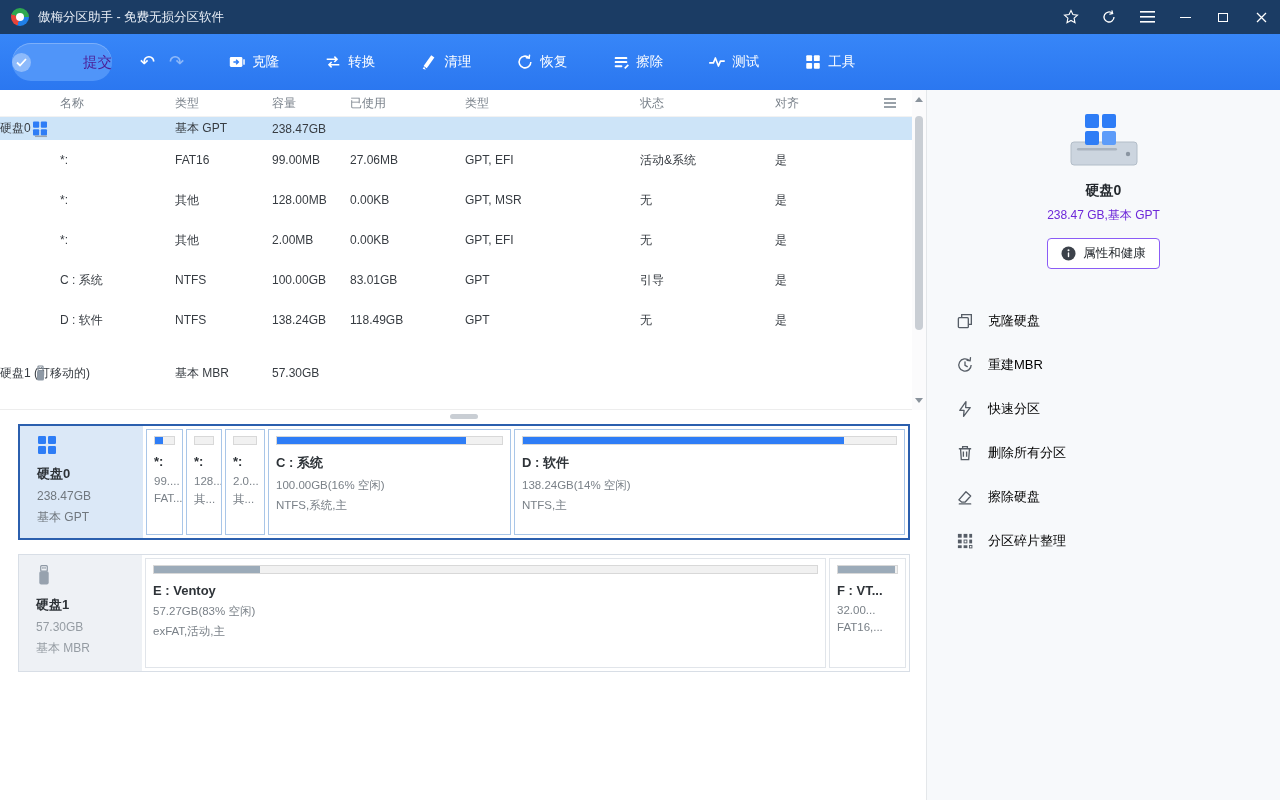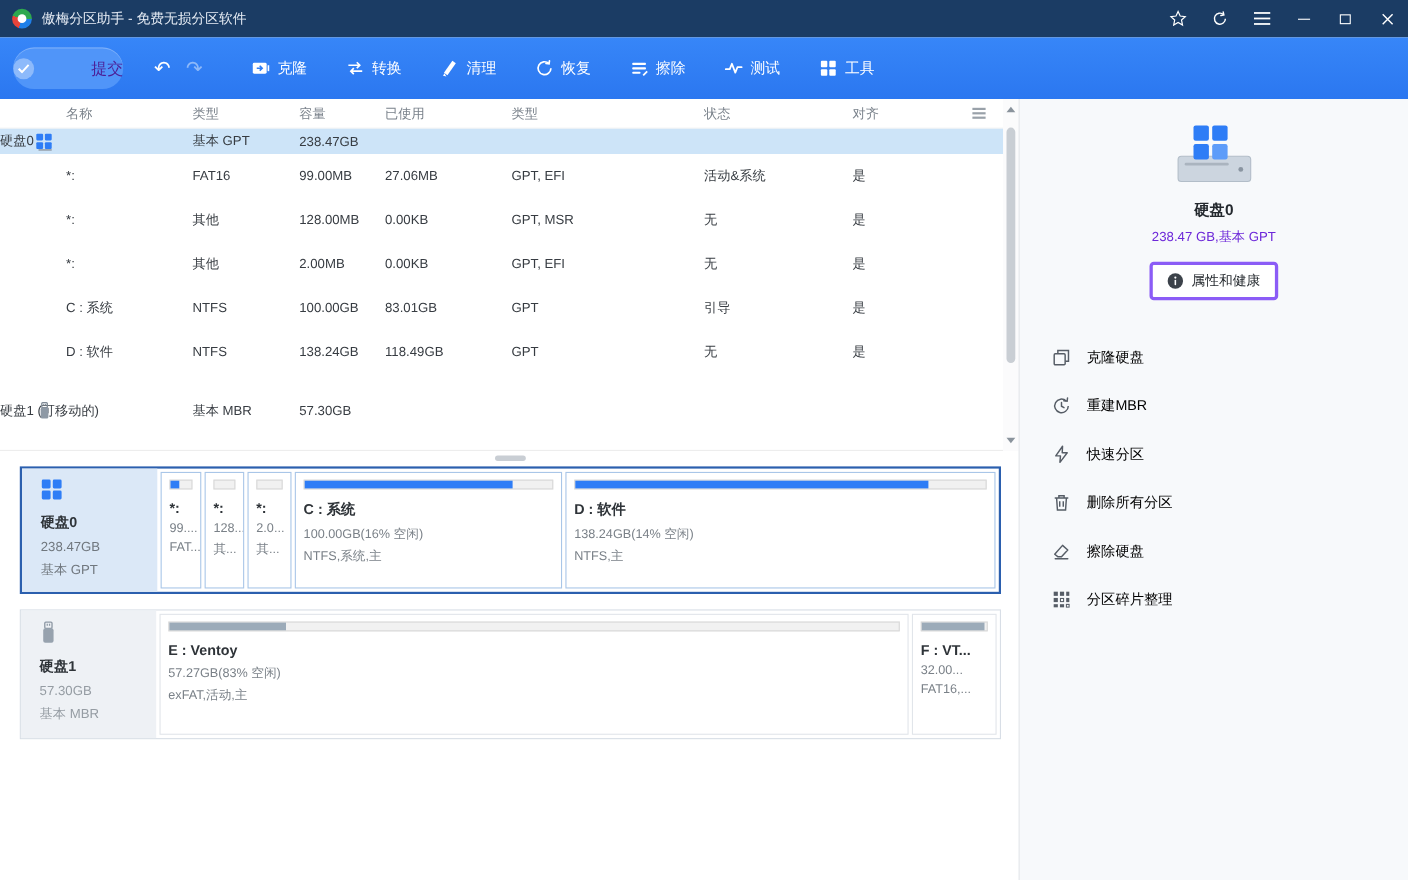--- a/index.html
+++ b/index.html
@@ -17,21 +17,21 @@
   .tb-icon-btn { width:38px; height:100%; display:flex; align-items:center; justify-content:center; cursor:pointer; }
   .win-min-glyph { width:11px; height:0; border-bottom:1.5px solid #fff; }
   .win-max-glyph { width:10px; height:9px; border:1px solid #fff; }
 
   
   .toolbar { position:absolute; top:34px; left:0; right:0; height:56px; background:linear-gradient(#3786f8,#2b77f0); display:flex; align-items:center; }
   .submit-btn { margin-left:12px; width:100px; height:38px; border-radius:19px; background:#5095f9; display:flex; align-items:center; justify-content:space-between; gap:7px; color:#4c1d95; font-size:14.5px; cursor:pointer; box-shadow:inset 0 1px 0 rgba(255,255,255,.25); }
   .submit-check { width:19px; height:19px; border-radius:50%; background:rgba(255,255,255,.35); display:flex; align-items:center; justify-content:center; }
   .undo-btn { margin-left:28px; color:#fff; font-size:18px; cursor:pointer; }
   .redo-btn { margin-left:14px; color:#fff; font-size:18px; opacity:.45; cursor:pointer; }
-  .tb-items { display:flex; margin-left:44px; gap:24px; }
+  .tb-items { display:flex; margin-left:44px; gap:34px; }
   .tb-item { display:flex; align-items:center; gap:6px; width:62px; color:#fff; font-size:13.5px; cursor:pointer; }
   .tb-item svg { flex:0 0 auto; }
 
   
   .left { position:absolute; top:90px; left:0; width:926px; bottom:0; background:#fff; }
 
   
   .ptable { position:absolute; top:0; left:0; width:912px; height:320px; border-bottom:1px solid #ededed; }
   .thead, .trow { display:grid; grid-template-columns:175px 97px 78px 115px 175px 135px 1fr; align-items:center; }
   .thead { height:27px; color:#7a828b; font-size:12px; border-bottom:1px solid #f2f2f2; }
@@ -69,21 +69,21 @@
   .pfill { position:absolute; left:0; top:0; bottom:0; background:#2e7df6; }
   .diskblock.normal .pfill { background:#9cabb9; }
   .pl1 { font-size:13px; font-weight:bold; color:#2e3338; white-space:nowrap; margin-bottom:6px; }
   .pl2, .pl3 { font-size:11.5px; color:#7a8188; white-space:nowrap; margin-bottom:5px; }
 
   
   .sidebar { position:absolute; top:90px; left:926px; right:0; bottom:0; background:#f7f9fb; border-left:1px solid #e4e7ea; }
   .sb-illu { margin:20px auto 0; width:90px; height:62px; display:block; }
   .sb-name { text-align:center; font-size:14px; font-weight:bold; color:#24292e; margin-top:10px; }
   .sb-info { text-align:center; font-size:12px; color:#6d28d9; margin-top:7px; }
-  .sb-btn { display:flex; align-items:center; gap:7px; width:fit-content; margin:14px auto 0; background:#fff; border:3px solid #8b5cf6; border-radius:4px; padding:6px 13px; font-size:12.5px; color:#24292e; cursor:pointer; }
+  .sb-btn { display:flex; align-items:center; gap:7px; width:fit-content; margin:14px auto 0; background:#fff; border:1px solid #8b5cf6; border-radius:4px; padding:6px 13px; font-size:12.5px; color:#24292e; cursor:pointer; }
   .sb-actions { margin-top:30px; }
   .sb-action { display:flex; align-items:center; gap:14px; padding:13px 0 13px 29px; font-size:13px; color:#000000; cursor:pointer; }
   .sb-action svg { flex:0 0 auto; }
 </style>
 </head>
 <body>
 
 <div class="app">
 
   <div class="titlebar">

